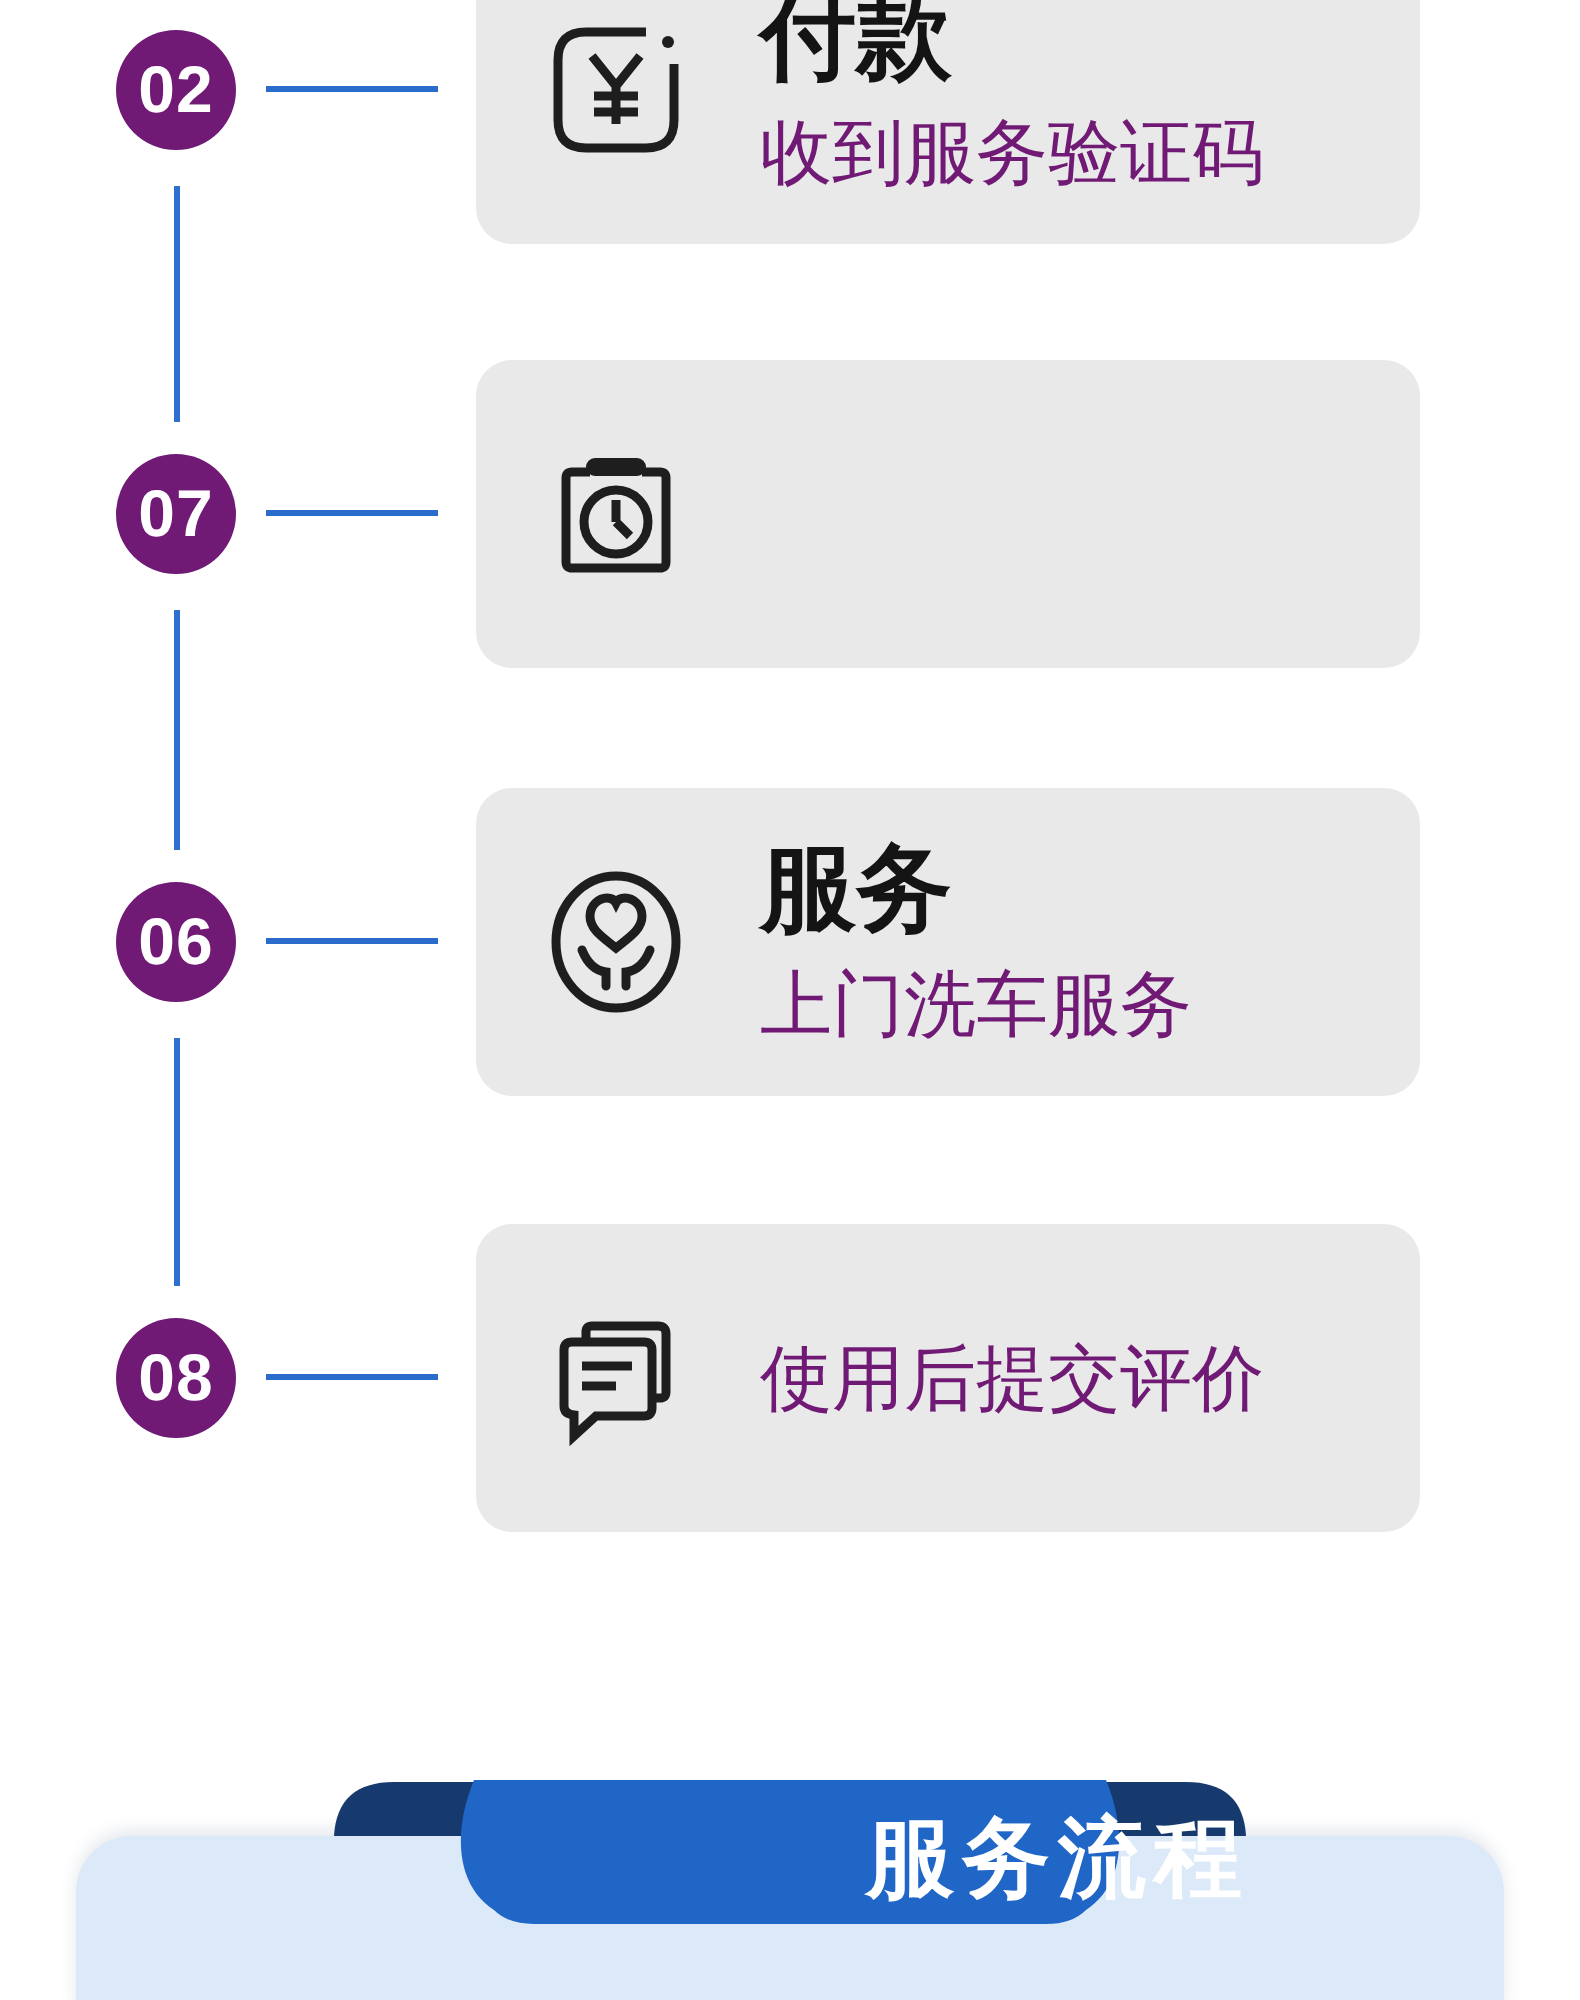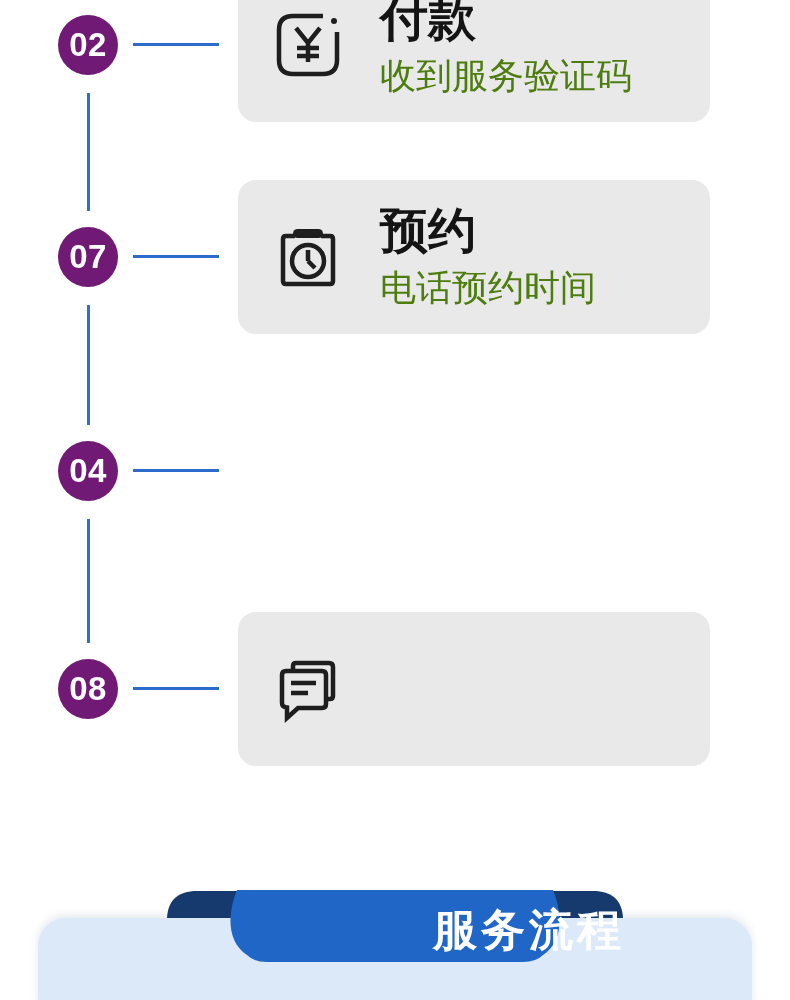--- a/index.html
+++ b/index.html
@@ -21,21 +21,21 @@
   .card{
     position:absolute;left:238px;top:0;width:472px;height:154px;
     background:#e9e9e9;border-radius:18px;
   }
   .icon-slot{position:absolute;left:32px;top:39px;width:76px;height:76px;}
   .texts{
     position:absolute;left:142px;top:50%;transform:translateY(-50%);
     display:flex;flex-direction:column;gap:10px;white-space:nowrap;
   }
   .title{font-size:48px;font-weight:700;color:#141414;line-height:1.08;}
-  .desc{font-size:36px;font-weight:500;color:#4d7c0f;line-height:1.15;}
+  .desc{font-size:36px;font-weight:500;color:#701a75;line-height:1.15;}
   
   .panel{
     position:absolute;left:38px;top:918px;width:714px;height:90px;
     background:#dce9f8;border-radius:28px 28px 0 0;
     box-shadow:0 -3px 8px rgba(110,130,160,0.18);
   }
   .ribbon{position:absolute;left:165px;top:886px;width:460px;height:84px;}
   .ribbon svg{position:absolute;left:0;top:0;}
   .ribbon-label{
     position:absolute;left:0;top:16px;width:460px;height:56px;line-height:56px;
@@ -75,44 +75,54 @@
     <div class="hline"></div>
     <div class="card">
       <div class="icon-slot">
         <svg width="76" height="76" viewBox="0 0 76 76">
           <path class="stroke" d="M 25,17 L 16,17 Q 13,17 13,20 L 13,62 Q 13,65 16,65 L 60,65 Q 63,65 63,62 L 63,20 Q 63,17 60,17 L 51,17"></path>
           <rect x="23" y="10" width="30" height="9" rx="4.5" fill="#1e1e1e"></rect>
           <circle class="stroke" cx="38" cy="42" r="16"></circle>
           <path class="stroke" stroke-width="4" d="M 38,42 L 38,31 M 38,42 L 45,49"></path>
         </svg>
       </div>
-      <div class="texts">
-        <div class="title">预约</div>
-        <div class="desc">电话预约时间</div>
-      </div>
     </div>
   </div>
 
   <div class="step" style="top:394px">
-    <div class="badge">04</div>
+    <div class="badge">06</div>
     <div class="hline"></div>
+    <div class="card">
+      <div class="icon-slot">
+        <svg width="76" height="76" viewBox="0 0 76 76">
+          <ellipse class="stroke" stroke-width="4" cx="38" cy="38" rx="30" ry="33"></ellipse>
+          <path class="stroke" stroke-width="4" d="M 38,41 C 32,36 25,32 25,25 C 25,19.5 29.5,16 33.5,16 C 36,16 37.5,17.5 38,18.5 C 38.5,17.5 40,16 42.5,16 C 46.5,16 51,19.5 51,25 C 51,32 44,36 38,41 Z"></path>
+          <path class="stroke" stroke-width="4" stroke-linecap="round" d="M 21,42 Q 25,52 33,53 L 33,60 M 55,42 Q 51,52 43,53 L 43,60"></path>
+        </svg>
+      </div>
+      <div class="texts">
+        <div class="title">服务</div>
+        <div class="desc">上门洗车服务</div>
+      </div>
+    </div>
   </div>
 
   <div class="step" style="top:612px">
     <div class="badge">08</div>
     <div class="hline"></div>
     <div class="card">
       <div class="icon-slot">
         <svg width="76" height="76" viewBox="0 0 76 76">
           <path class="stroke" d="M 23,19 L 23,15 Q 23,12 26,12 L 59,12 Q 63,12 63,16 L 63,45 Q 63,48 60,48 L 56,48"></path>
           <path class="stroke" d="M 16,20 L 52,20 Q 56,20 56,24 L 56,53 Q 56,57 52,57 L 28,57 L 17,67 L 17,56.5 Q 12,56 12,52 L 12,24 Q 12,20 16,20 Z"></path>
           <path class="stroke" d="M 21,32 L 46,32 M 21,42 L 38,42"></path>
         </svg>
       </div>
       <div class="texts">
+        <div class="desc">使用后提交评价</div>
       </div>
     </div>
   </div>
 
   <div class="panel"></div>
 
   <div class="ribbon">
     <svg width="460" height="84" viewBox="0 0 460 84">
       <path d="M 2,32 C 3,14 13,5 32,5 L 84,5 L 84,32 Z" fill="#16396e"></path>
       <path d="M 458,32 C 457,14 447,5 428,5 L 376,5 L 376,32 Z" fill="#16396e"></path>

